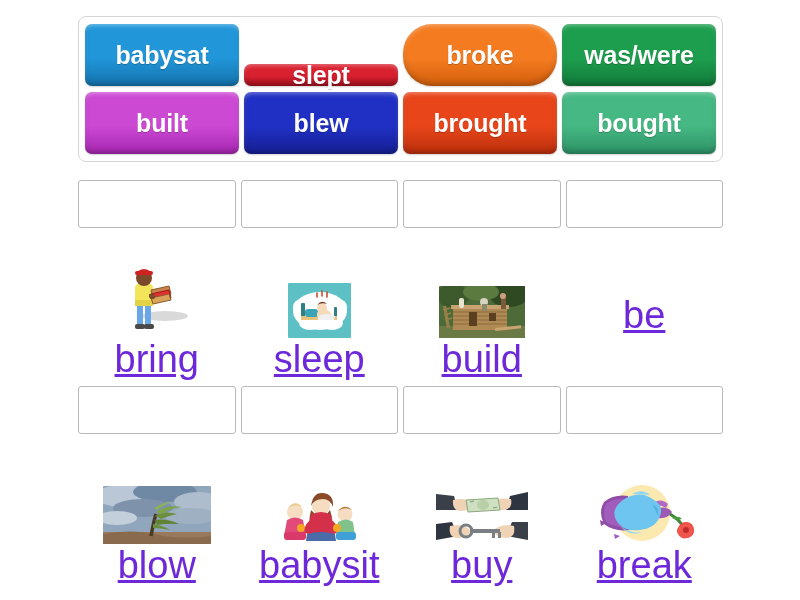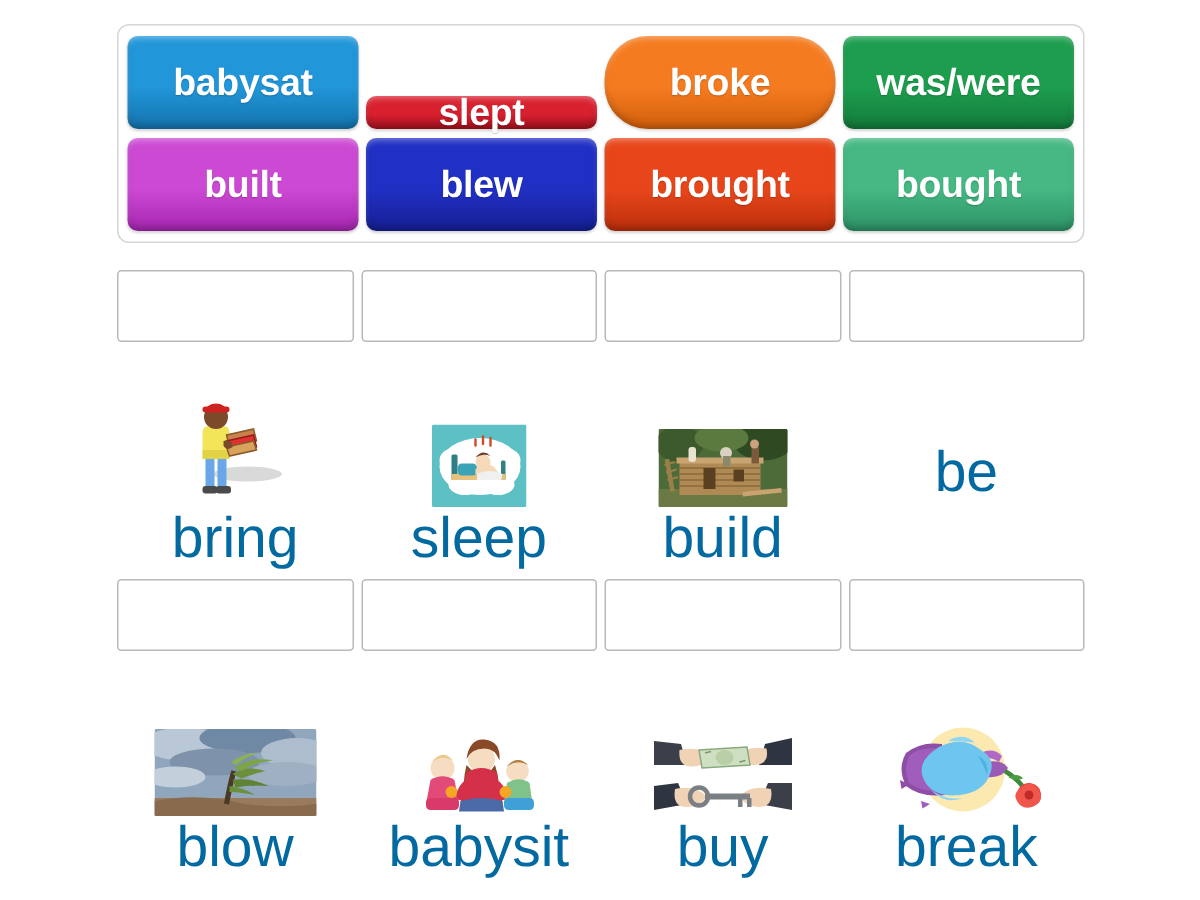--- a/index.html
+++ b/index.html
@@ -82,24 +82,25 @@
     height: 112px;
     width: 100%;
     display: flex;
     align-items: flex-end;
     justify-content: center;
     padding-bottom: 2px;
   }
   .media.empty { }
   .label {
     font-size: 38px;
-    color: #0369a1;
+    color: #6d28d9;
     line-height: 1.05;
     font-weight: normal;
     white-space: nowrap;
+    text-decoration: underline;
   }
   .cell.no-image .media { align-items: center; }
   .cell.no-image .label { position: relative; top: -44px; }
 
   
   .pic {
     display: block;
     border-radius: 1px;
     overflow: hidden;
   }

